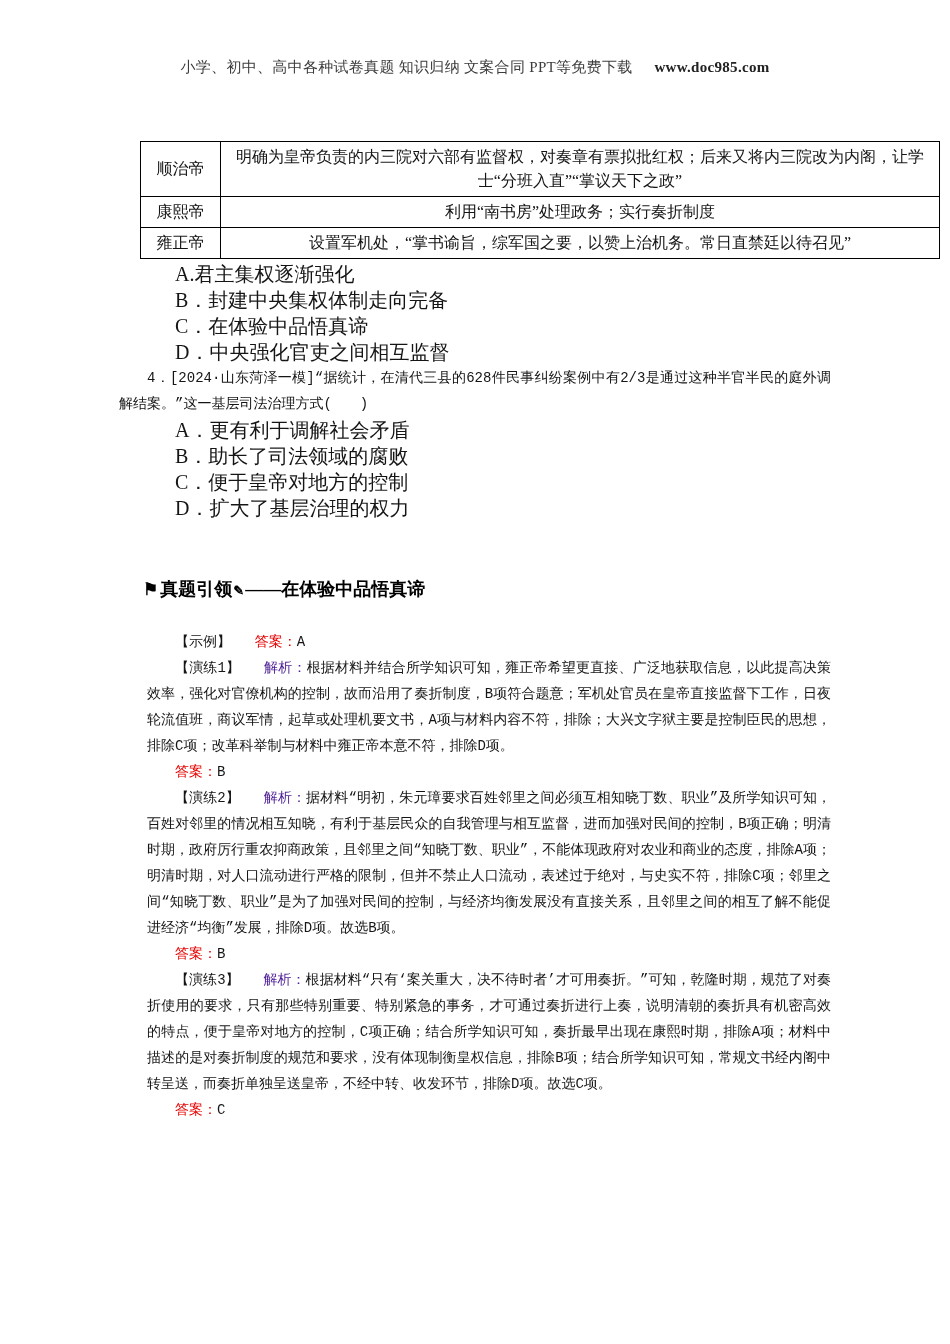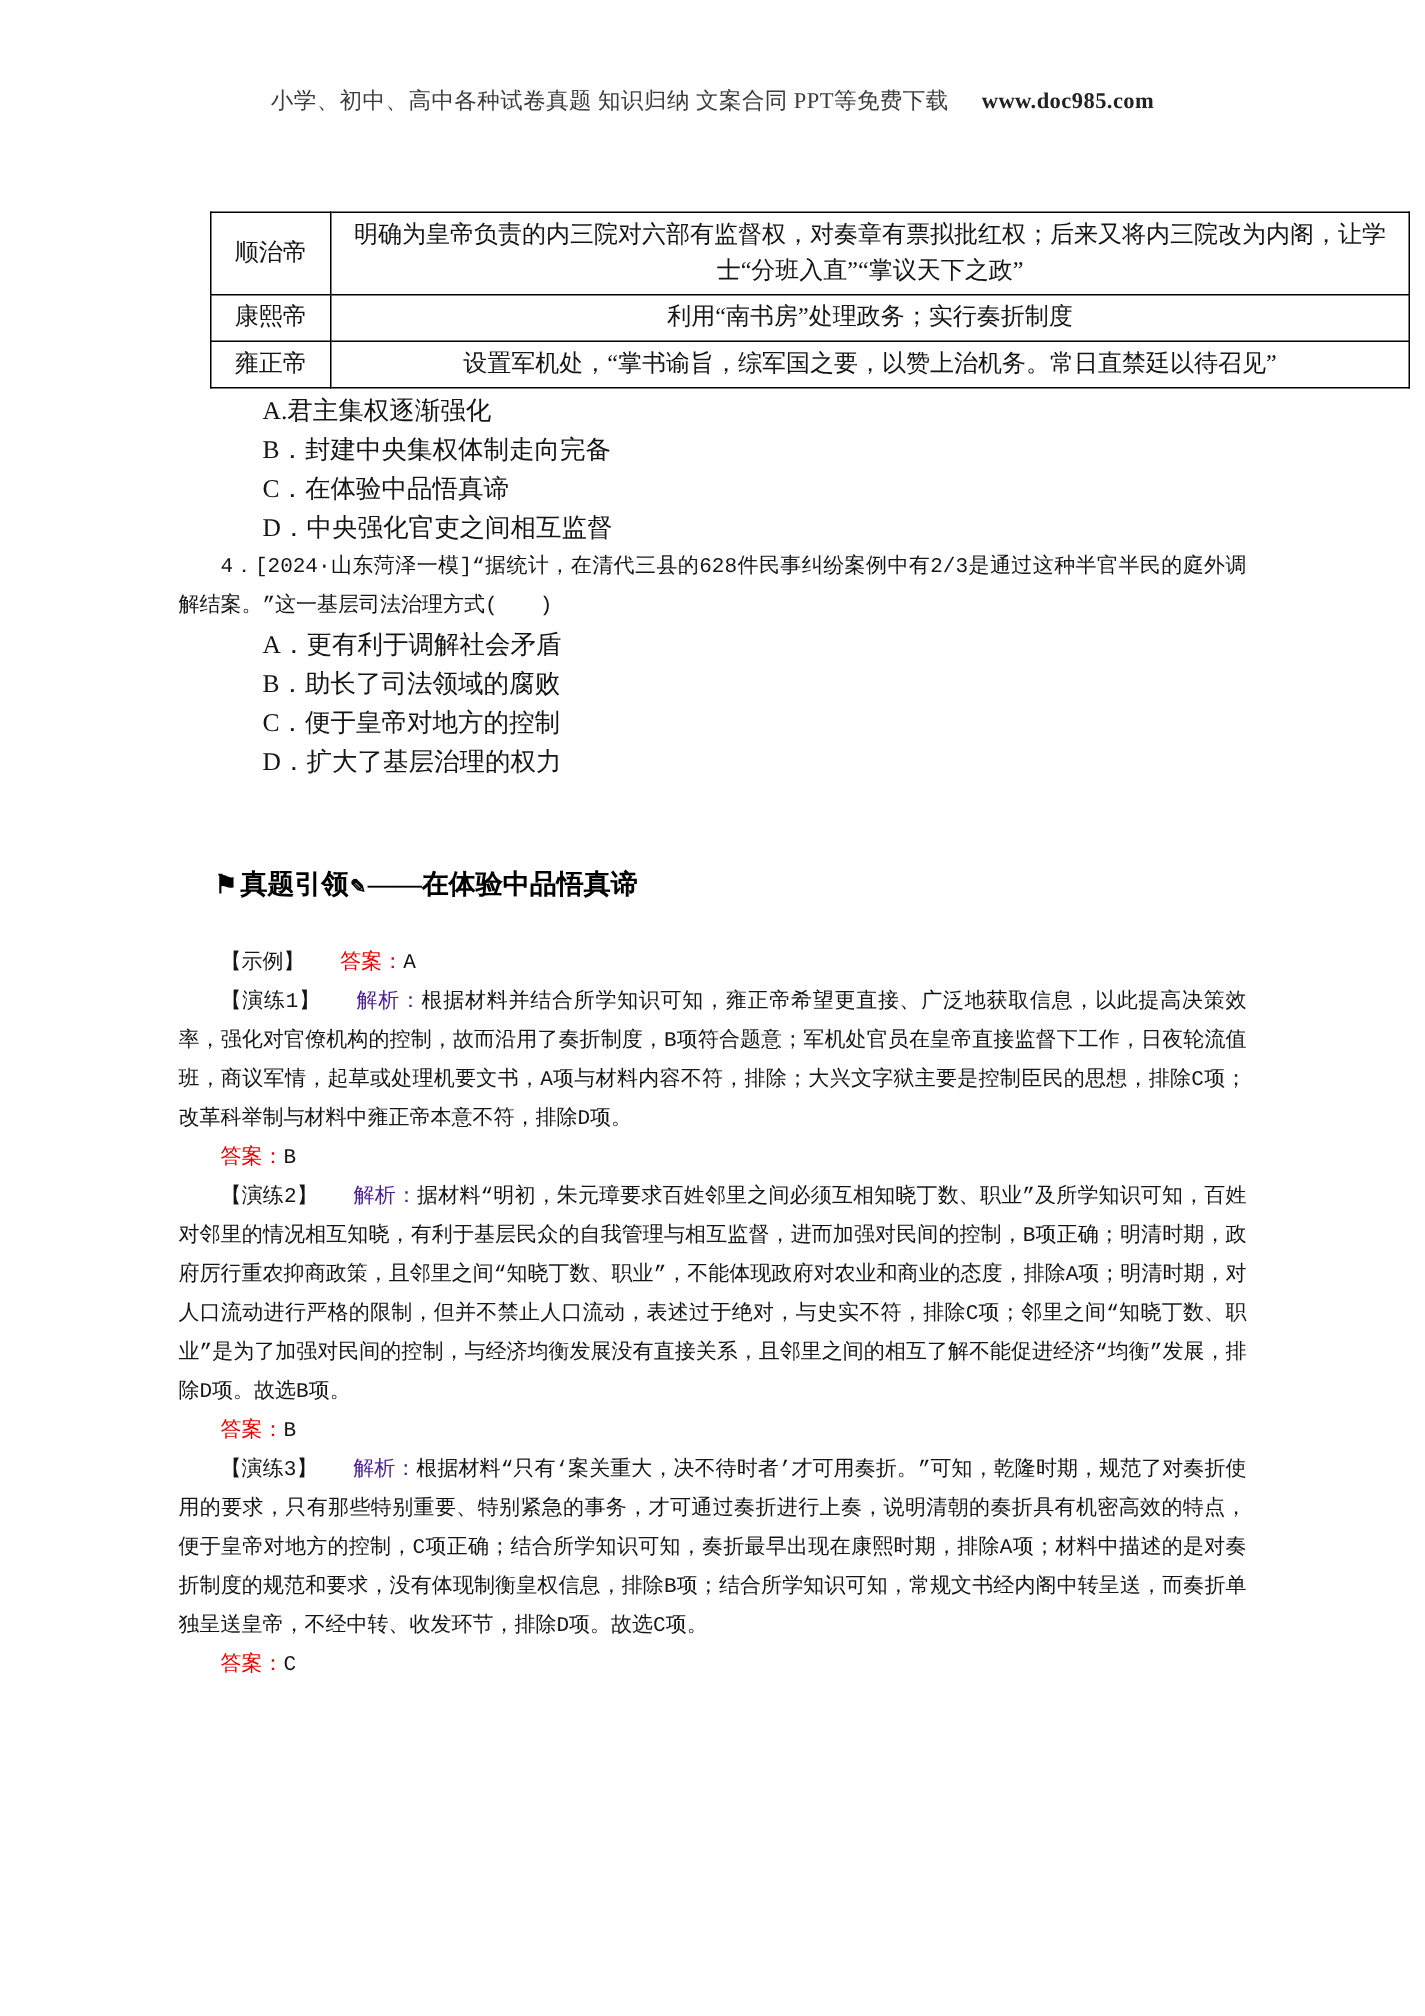--- a/index.html
+++ b/index.html
@@ -19,31 +19,31 @@
     border-collapse: collapse; table-layout: fixed;
     margin: 64px 0 2px 21px; width: 800px; font-size: 16px;
   }
   .qtable td {
     border: 1px solid #000; text-align: center;
     line-height: 24px; padding: 3px 8px; vertical-align: middle;
   }
   .qtable td.tname { width: 80px; padding: 3px 2px; }
   .para { font-size: 14px; line-height: 26px; text-align: justify; font-family: Liberation Mono, monospace; }
   .indent { text-indent: 2em; }
-  .option { font-size: 17px; line-height: 26px; padding-left: 56px; }
+  .option { font-size: 20px; line-height: 26px; padding-left: 56px; }
   .tag { margin-right: 1.7em; }
   .red { color: #e60000; }
   .blue { color: #4c1d95; }
   .section-header {
     margin-top: 56px; margin-bottom: 28px; padding-left: 24px;
     font-size: 18px; font-weight: bold; color: #000;
   }
   .section-header .icon { font-size: 17px; margin-right: 2px; }
   .section-header .icon-small { font-size: 13px; margin: 0 1px; }
-  .answers { margin-top: 0; }
+  .answers { margin-top: 0; margin-left: 28px; }
 </style>
 </head>
 <body>
 
 <div class="header">
   <span>小学、初中、高中各种试卷真题 知识归纳 文案合同 PPT等免费下载</span><span class="hdr-url">www.doc985.com</span>
 </div>
 
 <div class="content">
 

